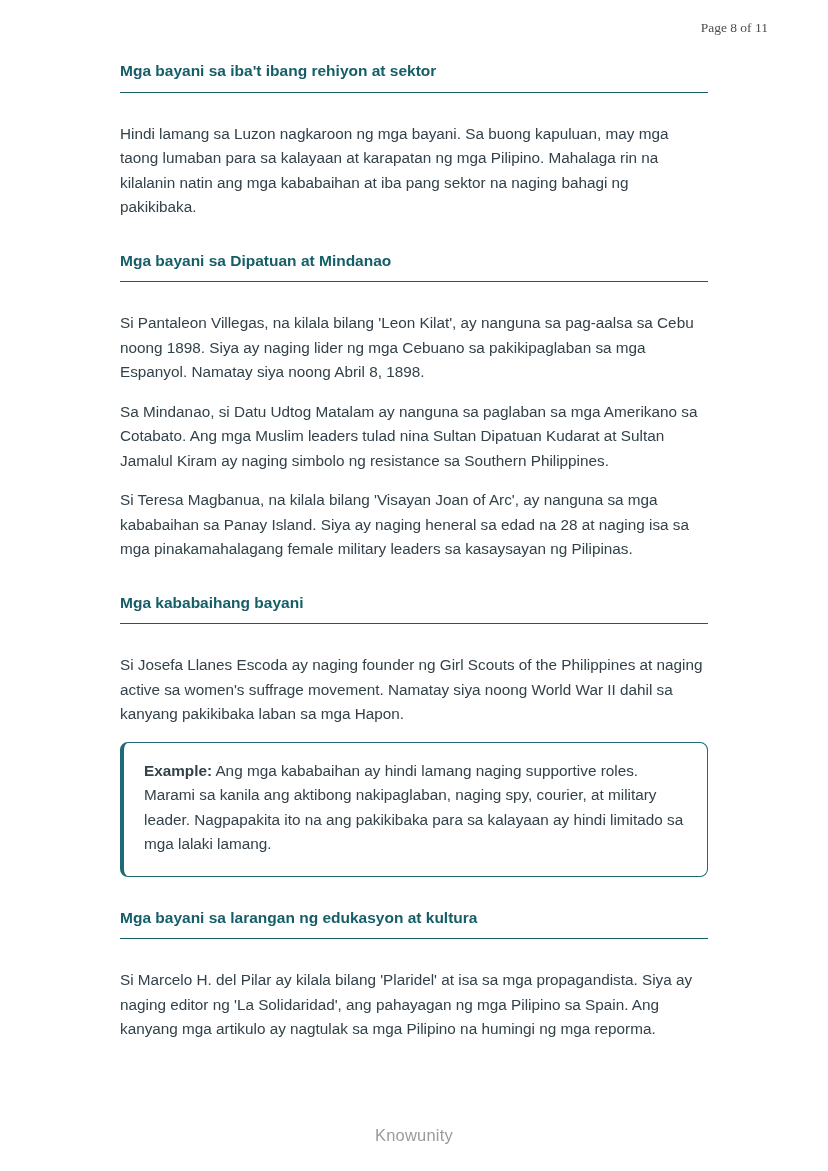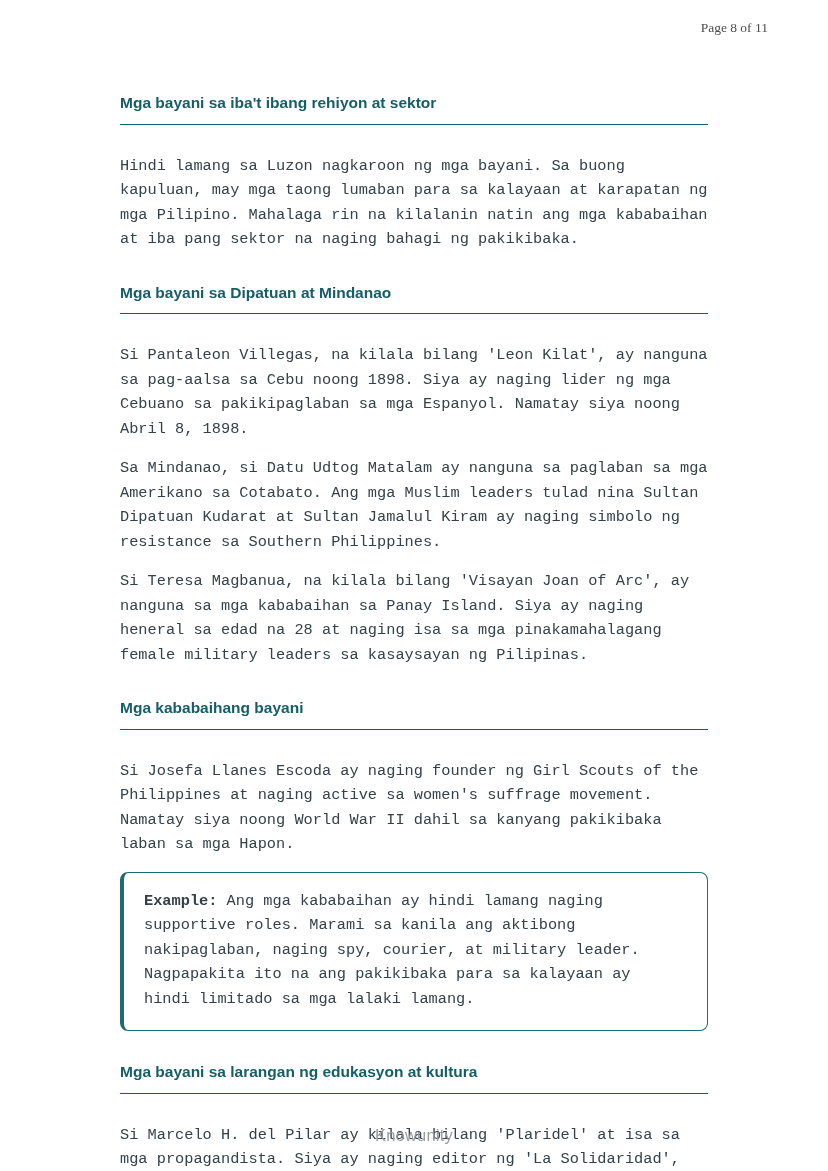--- a/index.html
+++ b/index.html
@@ -28,33 +28,31 @@
     width: 588px;
     padding-top: 62px;
   }
   .section { margin-bottom: 32px; }
   .heading {
     color: var(--heading, #155e68);
     font-size: 15.5px;
     font-weight: bold;
     line-height: 1.2;
     margin-bottom: 11px;
-    margin-top: 32px;
   }
   .rule {
     border: none;
     border-top: 1.5px solid var(--rule, #155e68);
     margin-bottom: 29px;
   }
   .para {
     color: var(--body-text, #33424a);
     font-size: 15.3px;
     line-height: 24.5px;
     margin-bottom: 15px;
-    font-family: Liberation Mono, monospace;
   }
   .para:last-child { margin-bottom: 0; }
   .example-box {
     border: 1px solid var(--example-border, #1d6b75);
     border-left: 4px solid var(--example-border, #1d6b75);
     border-radius: 8px;
     padding: 16px 22px 19px 20px;
   }
   .example-box .para { margin-bottom: 0; }
   .example-label { font-weight: bold; }

